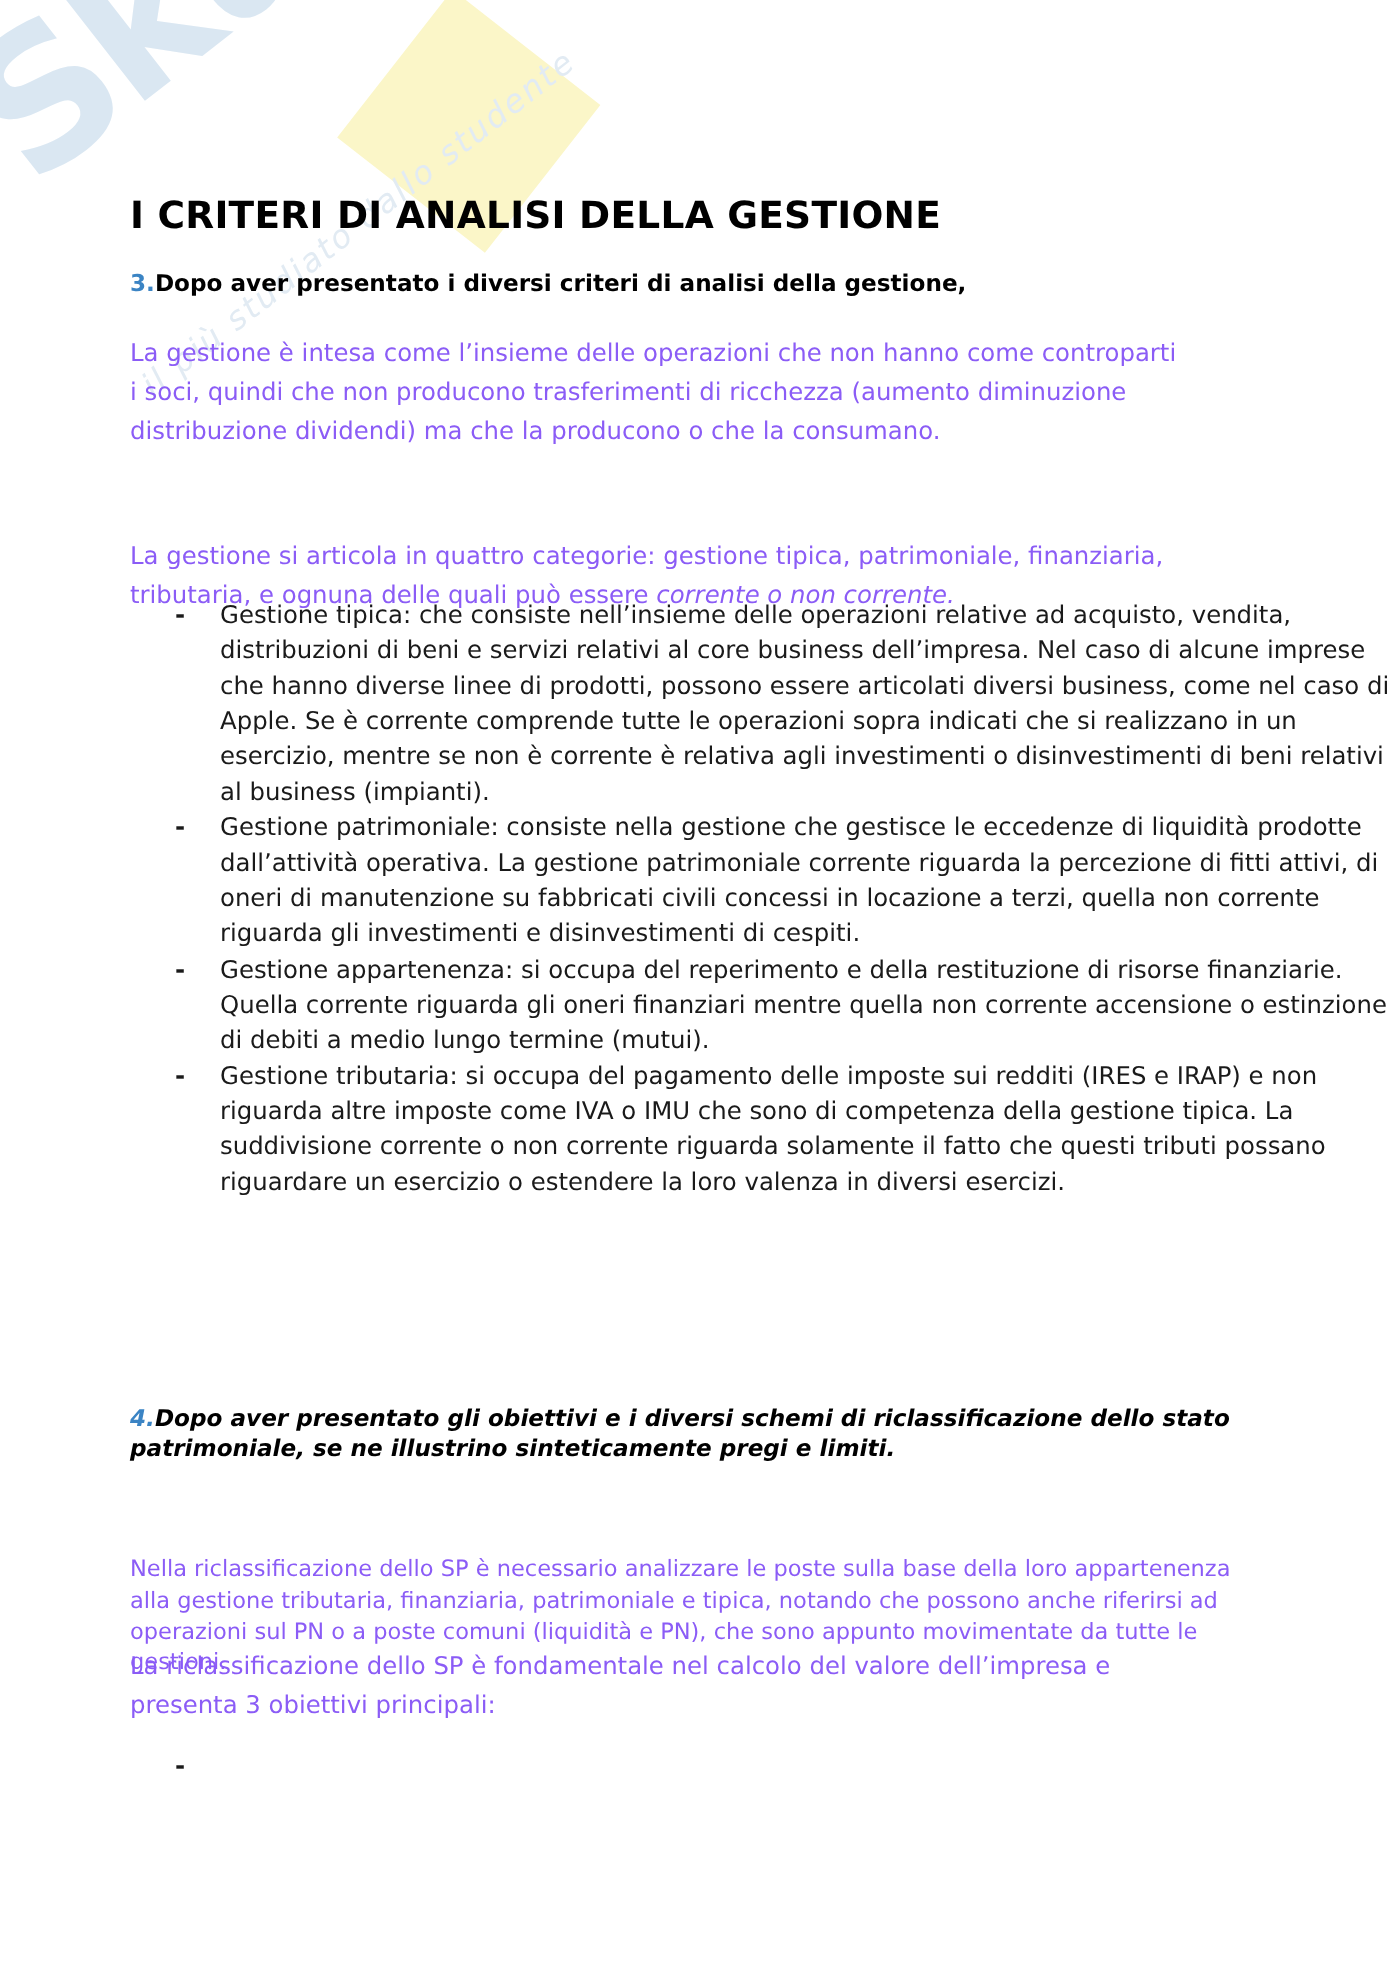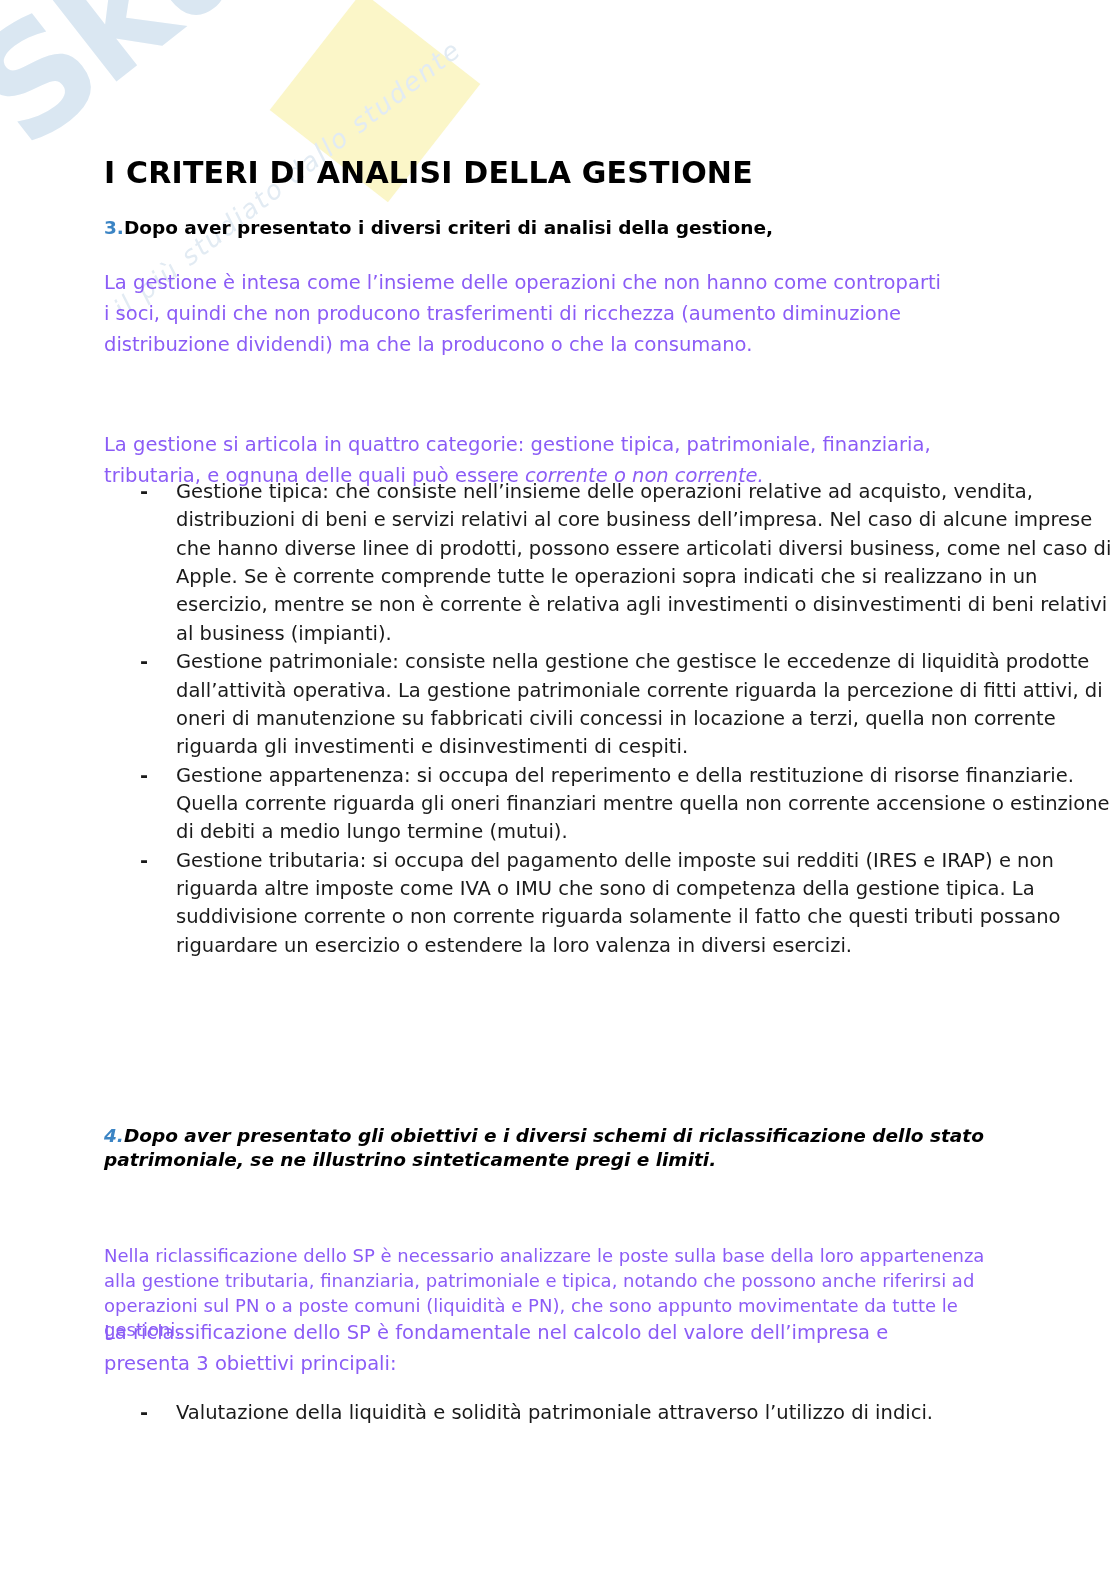--- a/index.html
+++ b/index.html
@@ -171,17 +171,17 @@
       <li><span class="dash">-</span><span>Gestione </span><b>tributaria</b><span>: si occupa del pagamento delle imposte sui redditi (IRES e IRAP) e non riguarda altre imposte come IVA o IMU che sono di competenza della gestione tipica. La suddivisione corrente o non corrente riguarda solamente il fatto che questi tributi possano riguardare un esercizio o estendere la loro valenza in diversi esercizi.</span></li>
     </ul>
 
     <div class="q-heading" style="top:1124px; width:880px;font-style:italic;"><span class="q-num">4.</span><span>Dopo aver presentato gli obiettivi e i diversi schemi di riclassificazione dello stato patrimoniale, se ne illustrino sinteticamente pregi e limiti.</span></div>
 
     <div class="para wide" style="top:1196px;margin-top:48px;">Nella riclassificazione dello SP è necessario analizzare le poste sulla base della loro appartenenza alla gestione tributaria, finanziaria, patrimoniale e tipica, notando che possono anche riferirsi ad operazioni sul PN o a poste comuni (liquidità e PN), che sono appunto movimentate da tutte le gestioni.</div>
 
     <div class="para narrow" style="top:1318px;">La riclassificazione dello SP è fondamentale nel calcolo del valore dell’impresa e presenta 3 obiettivi principali:</div>
 
     <ul class="dash-list tail" style="top:1398px;">
-      <li><span class="dash">-</span><span>Valutazione della liquidità e solidità patrimoniale attraverso l’utilizzo di indici.</span></li>
+      <li><span class="dash">-</span></li>
     </ul>
 
   </div>
 </div>
 
 </body></html>

